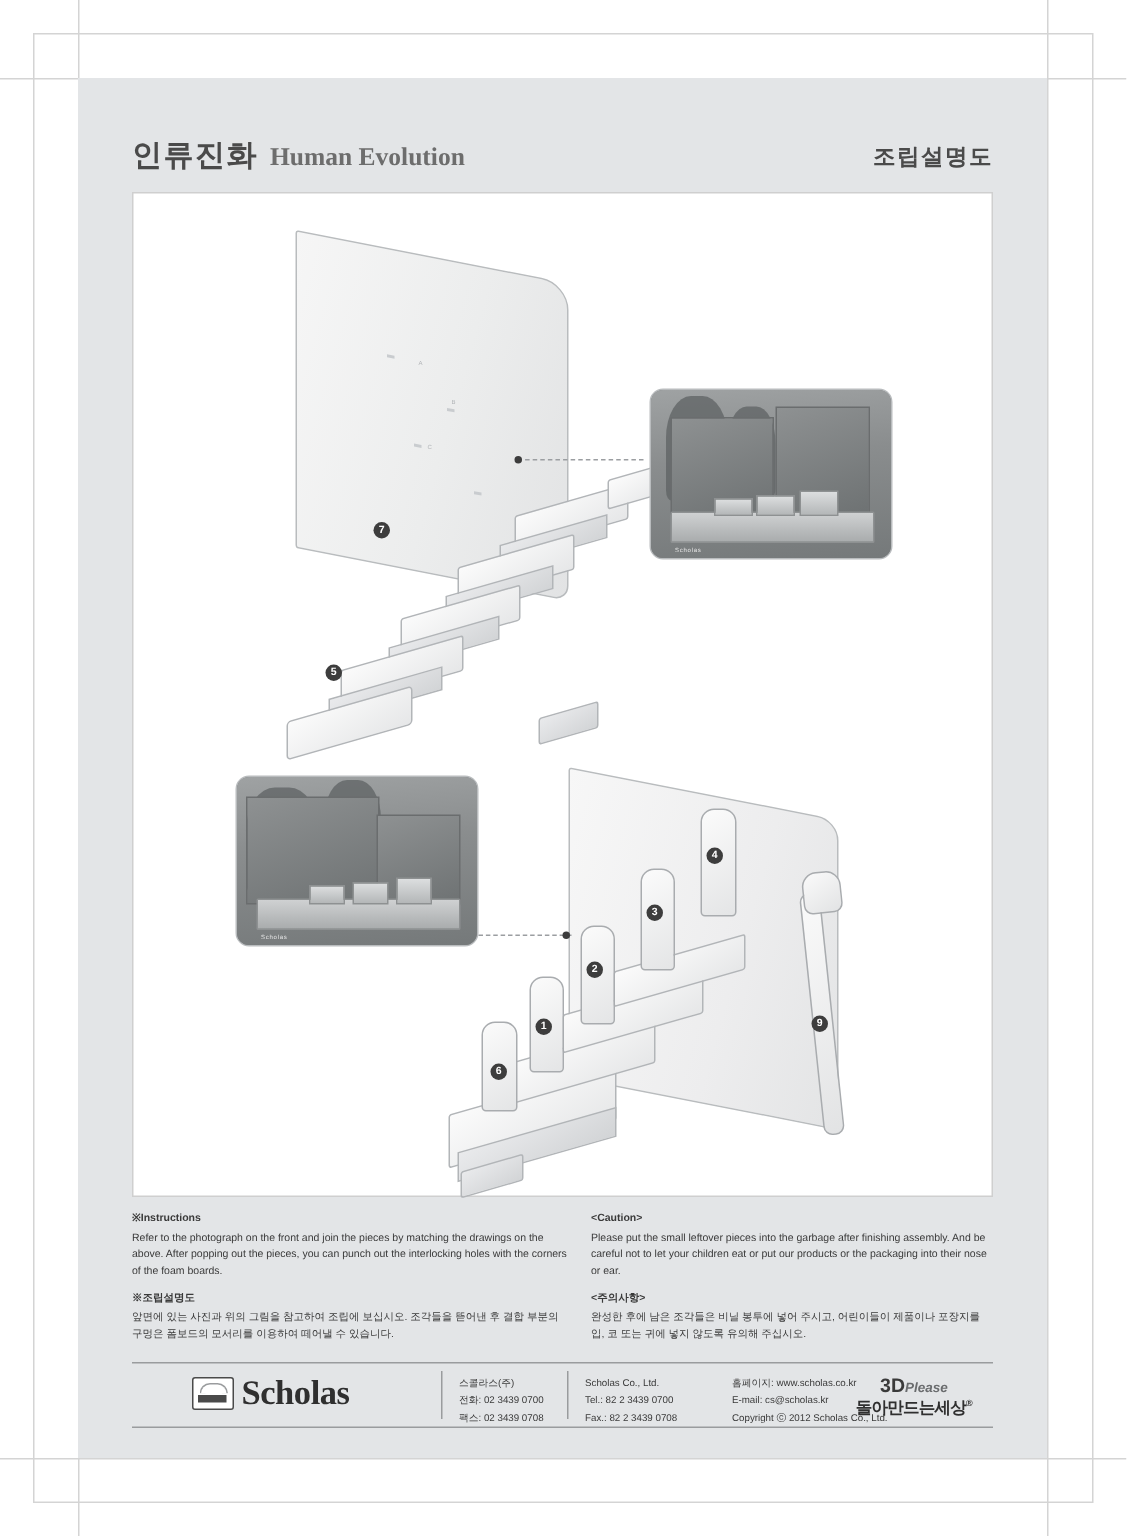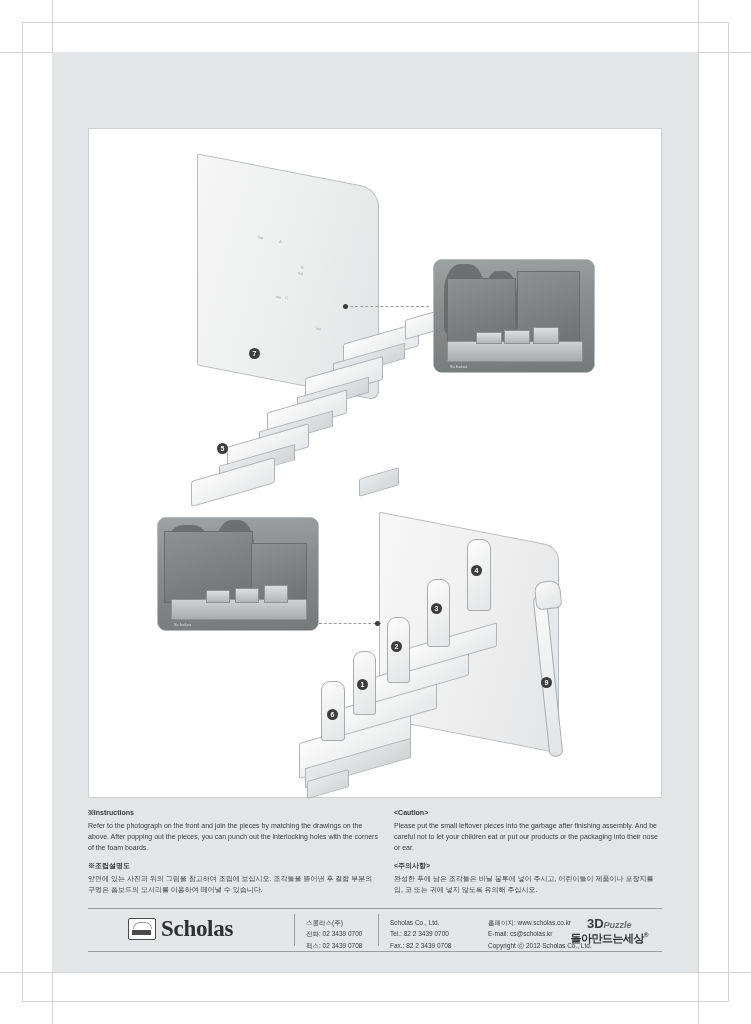--- a/index.html
+++ b/index.html
@@ -92,20 +92,24 @@
 <body>
 
 <div class="crop-frame"></div>
 <div class="crop-v1"></div>
 <div class="crop-v2"></div>
 <div class="crop-h1"></div>
 <div class="crop-h2"></div>
 
 <div class="page">
 
+  <div class="header">
+    <span class="title-ko">인류진화</span><span class="title-en">Human Evolution</span>
+    <span class="title-right">조립설명도</span>
+  </div>
 
   <div class="canvas">
 
     <div class="backdrop-top">
       <div class="pin" style="left:60px;top:70px;"></div>
       <div class="pin" style="left:100px;top:98px;"></div>
       <div class="pin" style="left:78px;top:126px;"></div>
       <div class="pin" style="left:118px;top:150px;"></div>
     </div>
     <span class="tiny-lbl" style="left:190px;top:110px;">A</span>
@@ -227,18 +231,18 @@
       <div>Fax.: 82 2 3439 0708</div>
     </div>
 
     <div class="fcol" style="left:400px;">
       <div>홈페이지: www.scholas.co.kr</div>
       <div>E-mail: cs@scholas.kr</div>
       <div>Copyright ⓒ 2012 Scholas Co., Ltd.</div>
     </div>
 
     <div class="logo3d">
-      <div class="l1"><span>3D</span><em>Puzzle</em></div>
+      <div class="l1"><span>3D</span><em>Please</em></div>
       <div class="l2"><span>돌아만드는세상</span><span class="reg">®</span></div>
     </div>
   </div>
 
 </div>
 
 </body></html>

